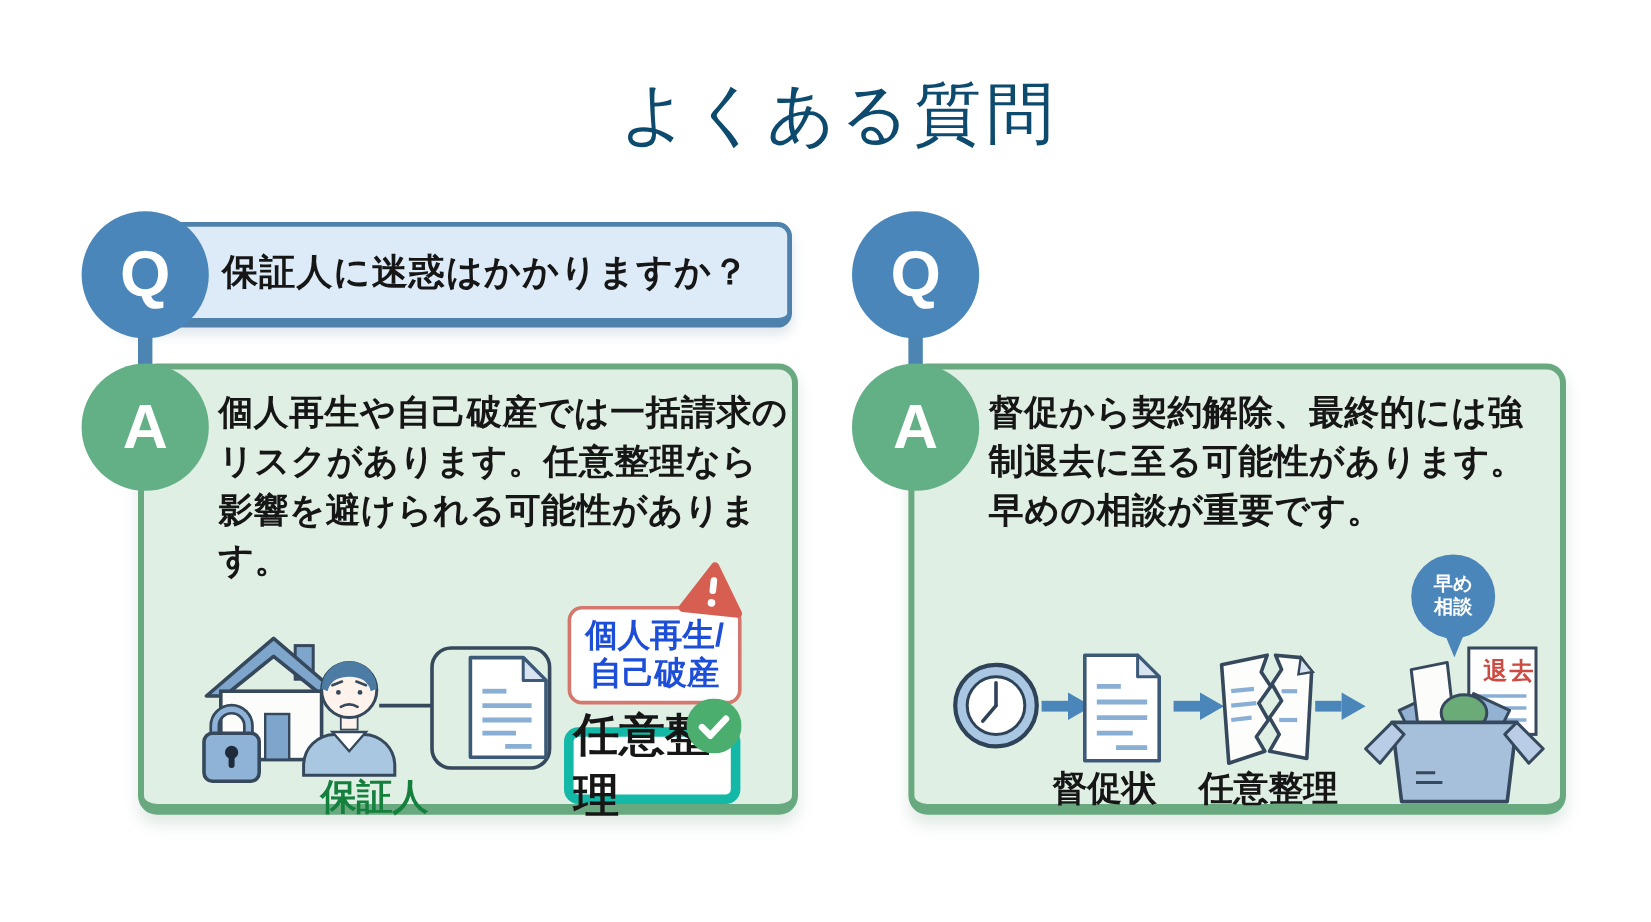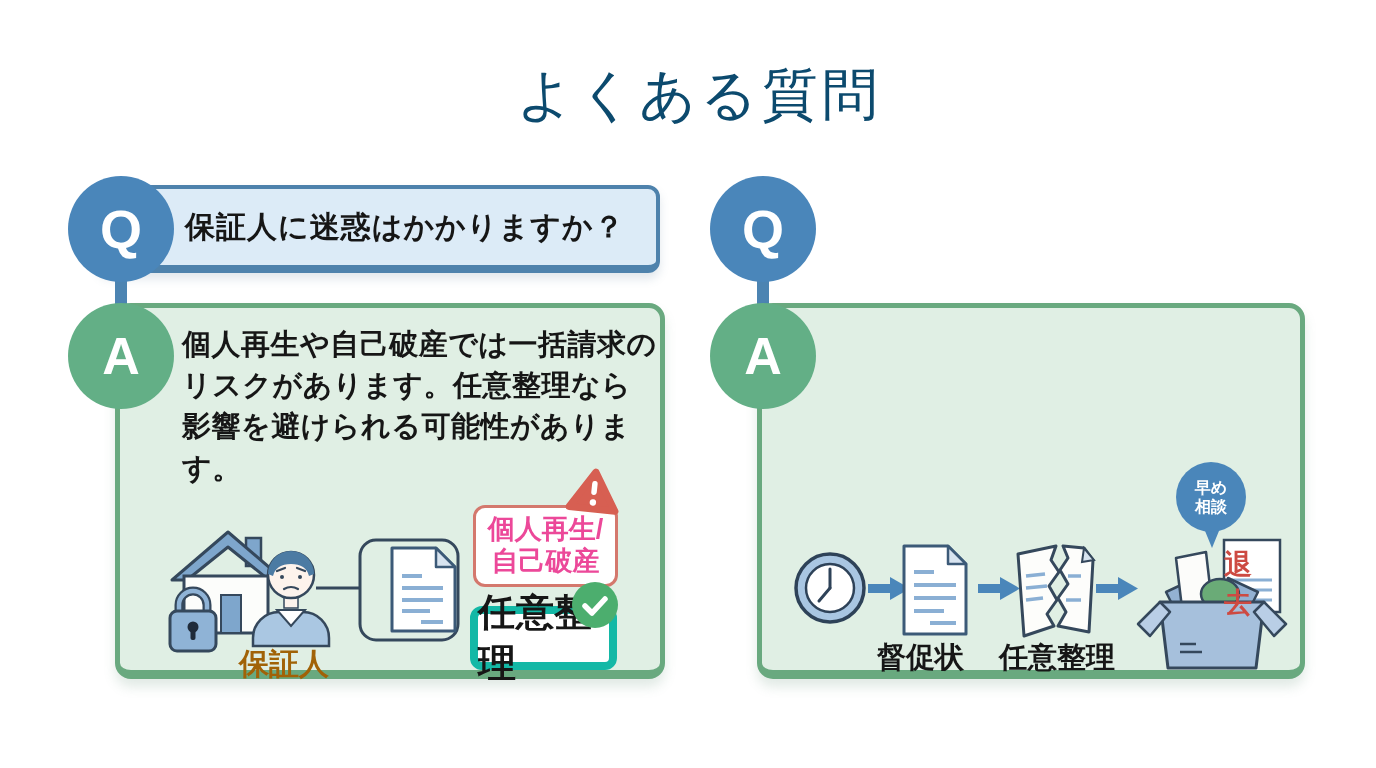--- a/index.html
+++ b/index.html
@@ -26,36 +26,36 @@
           border:5px solid #69a97f;border-bottom-width:9px;border-radius:16px;
           box-sizing:border-box;box-shadow:0 8px 12px rgba(90,140,110,0.18);padding-left:20px;}
   .a-text{position:absolute;left:62px;top:16px;width:482px;
           font-size:29px;font-weight:800;color:#161616;line-height:1.42;
           white-space:pre-line;letter-spacing:0.5px;}
   .illus{position:absolute;left:0;top:0;}
   
   .risk-box{position:absolute;left:353px;top:197px;width:145px;height:82px;background:#ffffff;
             border:3px solid #d4786d;border-radius:12px;box-sizing:border-box;
             display:flex;align-items:center;justify-content:center;text-align:center;
-            font-size:27px;font-weight:800;color:#ec4899;line-height:1.18;white-space:pre-line;}
+            font-size:27px;font-weight:800;color:#1d4ed8;line-height:1.18;white-space:pre-line;}
   .warn-tri{position:absolute;left:446px;top:158px;transform:rotate(6deg);}
   .safe-box{position:absolute;left:350px;top:298px;width:147px;height:64px;background:#ffffff;
             border:8px solid #14b8a6;border-radius:12px;box-sizing:border-box;
             display:flex;align-items:center;justify-content:center;
             font-size:38px;font-weight:800;color:#161616;}
   .check-badge{position:absolute;left:452px;top:274px;}
-  .person-label{position:absolute;left:104px;top:336px;width:120px;text-align:center;
-                font-size:30px;font-weight:800;color:#a16207;}
+  .person-label{position:absolute;left:132px;top:336px;width:120px;text-align:center;
+                font-size:30px;font-weight:800;color:#15803d;}
   
   .step-label{position:absolute;top:330px;font-size:29px;font-weight:800;color:#161616;}
   .bubble{position:absolute;left:414px;top:154px;width:70px;height:70px;border-radius:50%;
           background:#4a86ba;color:#ffffff;display:flex;align-items:center;justify-content:center;
           text-align:center;font-size:16px;font-weight:800;line-height:1.2;white-space:pre-line;}
-  .eviction-text{position:absolute;left:462px;top:238px;width:56px;text-align:left;
-                 font-size:28px;font-weight:800;color:#cd4a42;letter-spacing:2px;}
+  .eviction-text{position:absolute;left:462px;top:238px;width:56px;text-align:right;
+                 font-size:20px;font-weight:800;color:#cd4a42;letter-spacing:2px;}
 </style>
 </head>
 <body>
 
 <div class="page">
 
   <div class="title">よくある質問</div>
 
   <div class="q-bar" style="left:97px;width:563px;text-align:center;">
     <div class="q-text">保証人に迷惑はかかりますか？</div>
@@ -120,20 +120,23 @@
       <path d="M13 24 l7 7 l13 -14" fill="none" stroke="#ffffff" stroke-width="5.5" stroke-linecap="round" stroke-linejoin="round"></path>
     </svg>
     <div class="person-label">保証人</div>
   </div>
   <div class="badge a" style="left:68px;">A</div>
 
   <div class="stem" style="left:757px;"></div>
   <div class="badge q" style="left:710px;">Q</div>
 
   <div class="a-card" style="left:757px;width:548px;">
+    <div class="a-text">督促から契約解除、最終的には強
+制退去に至る可能性があります。
+早めの相談が重要です。</div>
 
     <svg class="illus" width="548" height="408" viewBox="0 0 548 408">
 
       <circle cx="68" cy="280" r="34" fill="#a9c6e2" stroke="#2e4258" stroke-width="3.5"></circle>
       <circle cx="68" cy="280" r="24" fill="#ffffff" stroke="#2e4258" stroke-width="2.5"></circle>
       <line x1="68" y1="280" x2="68" y2="261" stroke="#2e4258" stroke-width="3" stroke-linecap="round"></line>
       <line x1="68" y1="280" x2="57" y2="293" stroke="#2e4258" stroke-width="3" stroke-linecap="round"></line>
 
       <g>
         <rect x="106" y="276" width="22" height="9" fill="#4a86ba"></rect>

